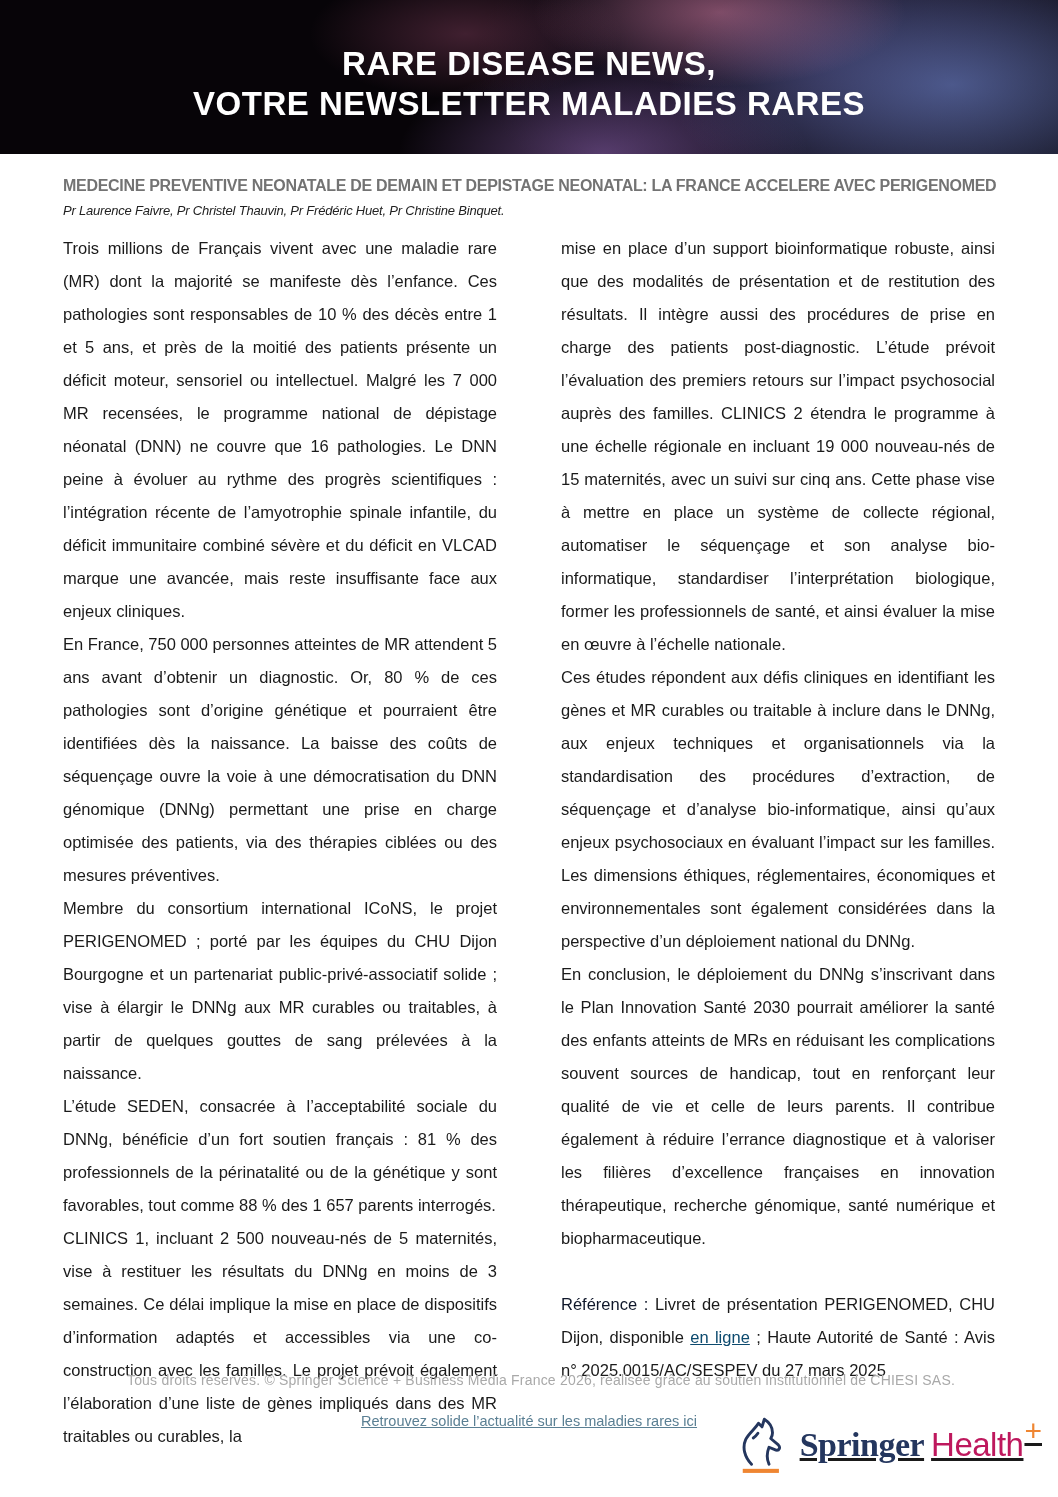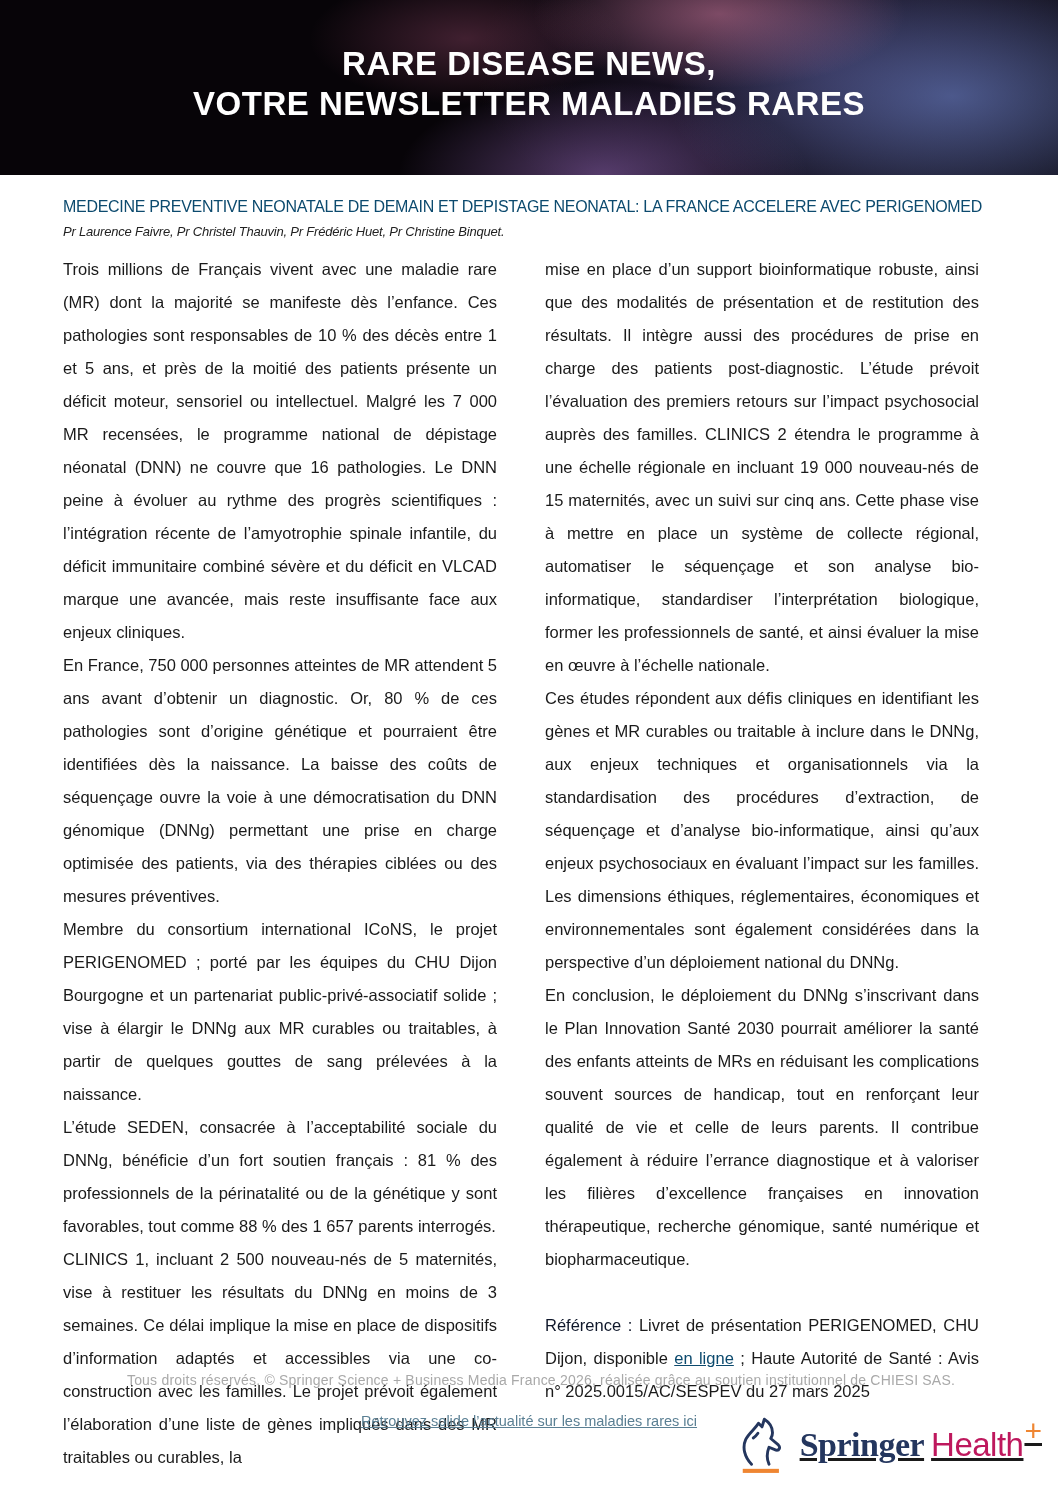--- a/index.html
+++ b/index.html
@@ -9,21 +9,21 @@
     margin:0 auto;
     background:#ffffff;
     overflow:hidden;
     font-family:"Liberation Sans", sans-serif;
     color:#1a1a1a;
   }
 
   
   .banner{
     position:relative;
-    width:100%;height:175px;
+    width:100%;height:154px;
     background:
       radial-gradient(ellipse 300px 120px at 68% 8%,  rgba(226,132,168,0.50), transparent 62%),
       radial-gradient(ellipse 430px 210px at 90% 55%, rgba(118,146,224,0.55), transparent 66%),
       radial-gradient(ellipse 330px 150px at 57% 100%,rgba(160,112,200,0.50), transparent 62%),
       radial-gradient(ellipse 260px 110px at 44% 22%, rgba(196,96,140,0.30), transparent 60%),
       radial-gradient(ellipse 500px 260px at 78% 40%, rgba(90, 70,140,0.35), transparent 70%),
       #070408;
   }
   .banner-title{
     position:absolute;left:0;right:0;top:44px;
@@ -33,37 +33,37 @@
     font-size:33px;
     letter-spacing:0.5px;
     line-height:40px;
   }
 
   
   .content{position:relative;padding:0 63px;}
   .headline{
     margin:23px 0 0 0;
     font-size:16px;
-    font-weight:400;
+    font-weight:700;
     letter-spacing:-0.3px;
     white-space:nowrap;
-    color:#0c4a6e;
+    color:#737373;
   }
   .byline{
     margin:8px 0 0 0;
     font-style:italic;
     font-size:13px;
     letter-spacing:-0.2px;
     color:#222;
   }
 
   
   .columns{
     display:flex;
-    gap:48px;
+    gap:64px;
     margin-top:14px;
   }
   .col{width:434px;}
   .para{
     margin:0;
     font-size:16.5px;
     line-height:33px;
     text-align:justify;
   }
   .para span{ }

